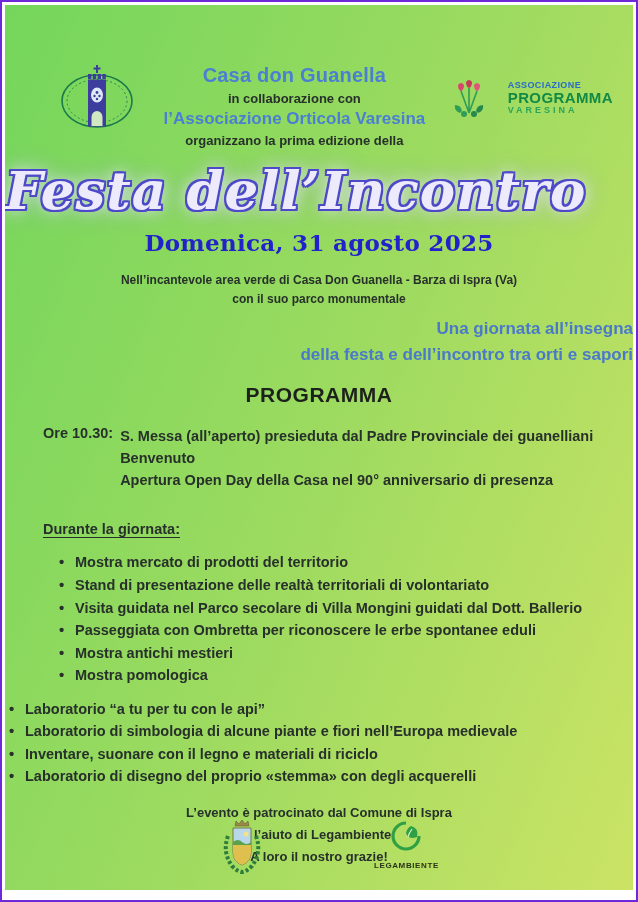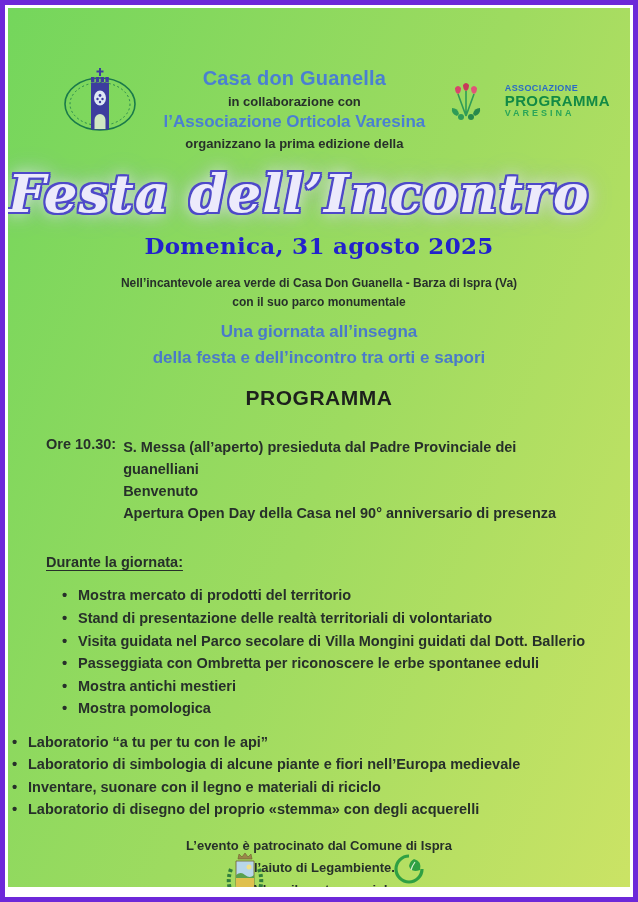--- a/index.html
+++ b/index.html
@@ -1,19 +1,19 @@
 <!DOCTYPE html>
 <html><head>
 <meta charset="utf-8">
 <style>
   * { margin:0; padding:0; box-sizing:border-box; }
   body { background:#e9e9e9; font-family:"Liberation Sans","DejaVu Sans",sans-serif; }
   .page {
     position:relative; width:638px; height:902px; background:#ffffff;
-    margin:0 auto; overflow:hidden; border:5px solid #6d28d9;
+    margin:0 auto; overflow:hidden; border:2px solid #6d28d9;
   }
   .canvas {
     position:absolute; left:3px; right:3px; top:3px; bottom:10px;
     background:linear-gradient(112deg,#74d65c 0%, #9edb60 52%, #cbe365 100%);
     overflow:hidden;
   }
   
   .top-row { display:flex; align-items:flex-start; padding:58px 20px 0 54px; }
   .cdg-logo { width:78px; flex:0 0 78px; }
   .top-center { flex:1; text-align:center; padding-top:1px; color:#27302a; }
@@ -38,26 +38,26 @@
       0 0 16px rgba(255,255,255,.9), 0 0 26px rgba(173,165,240,.8);
   }
   .date-line {
     margin-top:8px; text-align:center;
     font-family:"DejaVu Serif","Liberation Serif",serif;
     font-weight:700; font-size:23px; color:#2222cc; letter-spacing:.3px;
   }
   
   .location { margin-top:15px; text-align:center; font-size:12px; font-weight:600;
               color:#27302a; line-height:1.6; }
-  .tagline  { margin-top:7px; text-align:center; font-size:17px; font-weight:700;
+  .tagline  { margin-top:7px; text-align:right; font-size:17px; font-weight:700;
               color:#4a79ca; line-height:1.5; }
   .programma { margin-top:16px; text-align:center; font-size:21px; font-weight:600;
                color:#1d211c; letter-spacing:.5px; }
   
-  .schedule { margin-top:26px; padding:0 38px; display:flex; gap:7px;
+  .schedule { margin-top:18px; padding:0 38px; display:flex; gap:7px;
               font-size:14.5px; font-weight:600; color:#27302a; }
   .sched-time { white-space:nowrap; }
   .sched-lines div { line-height:1.52; }
   .during { margin-top:30px; margin-left:38px; font-size:14.5px; font-weight:700;
             color:#27302a; text-decoration:underline; text-underline-offset:3px; }
   
   .acts { margin-top:16px; padding-left:70px; list-style:none; }
   .acts li { position:relative; font-size:14.5px; font-weight:600; color:#27302a;
              line-height:1.28; margin-bottom:4px; }
   .acts li::before { content:"•"; position:absolute; left:-16px; top:-1px;

